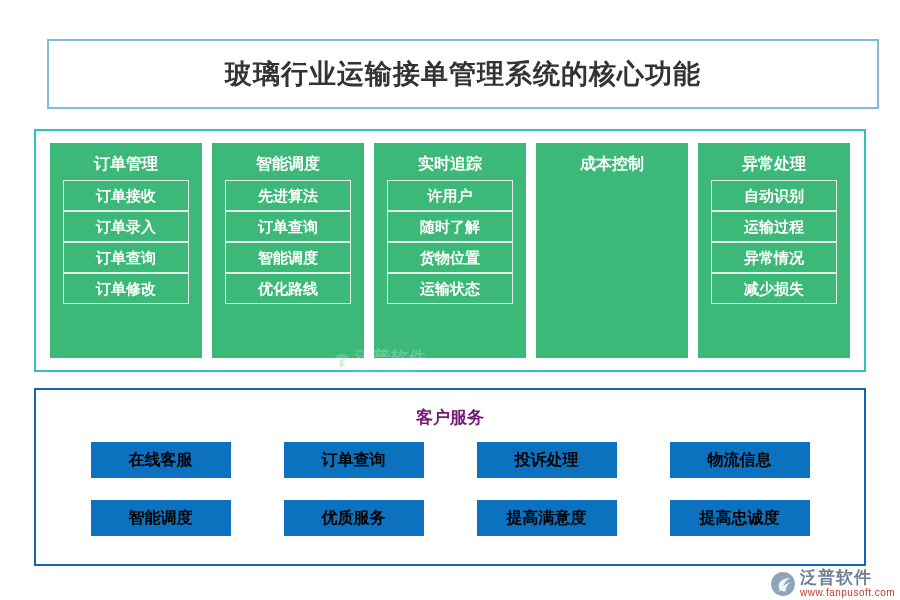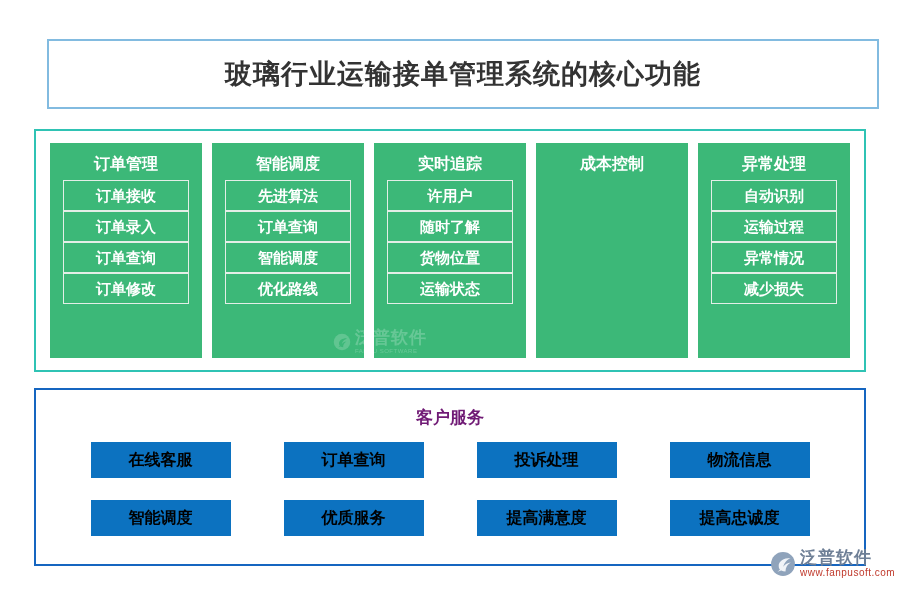--- a/index.html
+++ b/index.html
@@ -153,20 +153,21 @@
     position: absolute;
     display: flex;
     align-items: center;
     pointer-events: none;
     user-select: none;
   }
   .wm-inner {
     display: flex;
     align-items: center;
     gap: 4px;
+    margin-top: 20px;
   }
   .wm-leaf {
     display: block;
   }
   .wm-txt {
     display: flex;
     flex-direction: column;
     line-height: 1;
   }
   .wm-cn {

